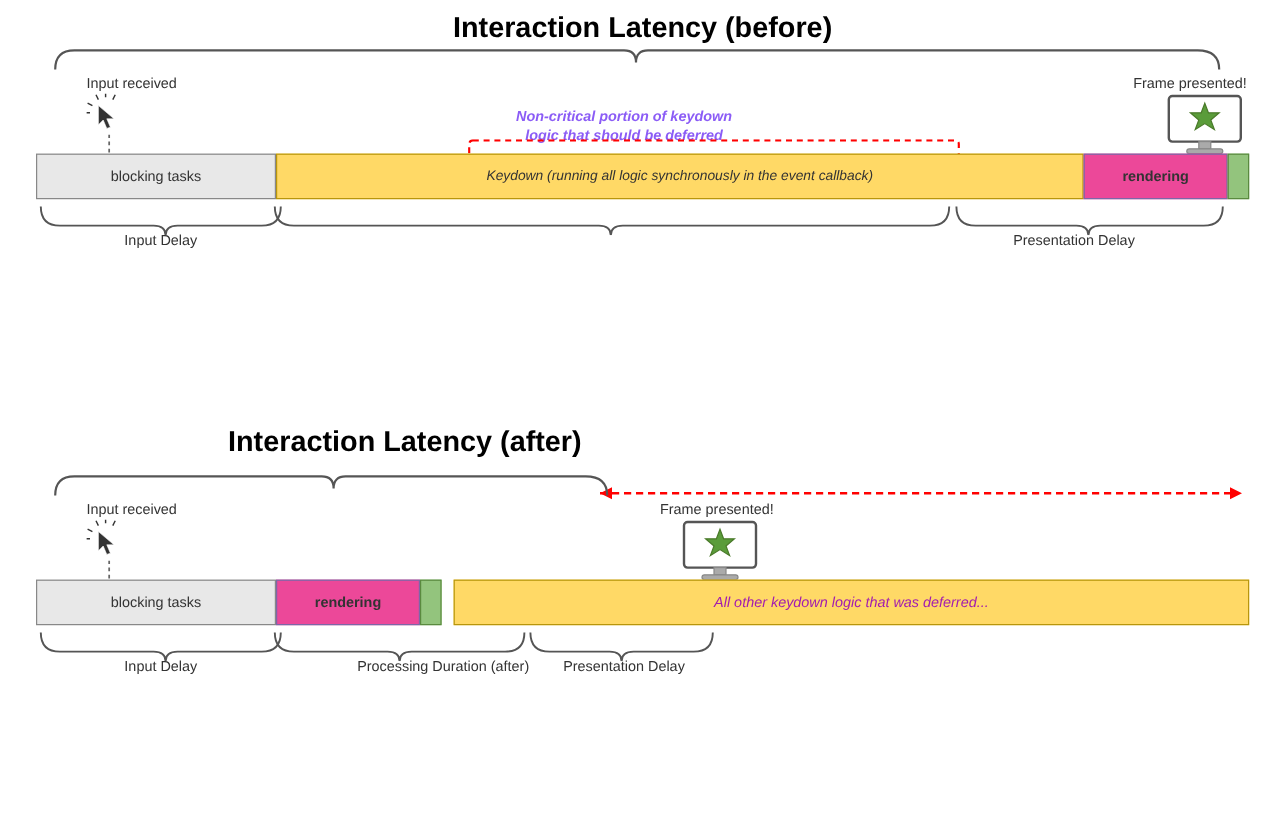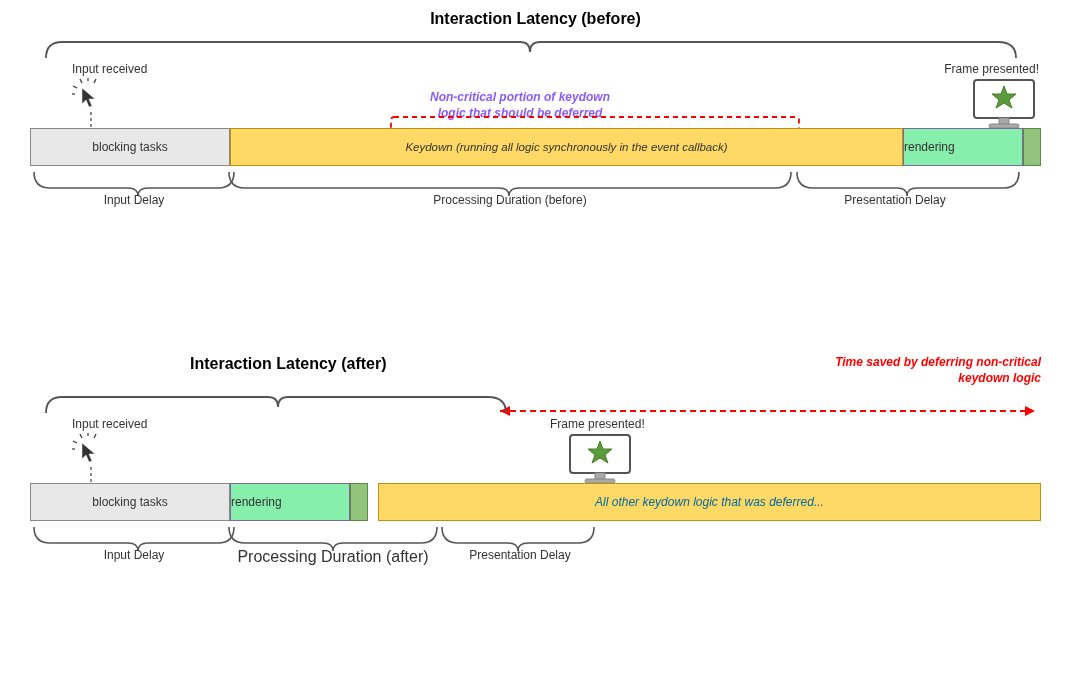--- a/index.html
+++ b/index.html
@@ -23,21 +23,21 @@
     .section-top {
       position: absolute;
       top: 10px;
       left: 30px;
       right: 30px;
       height: 310px;
     }
 
     .section-title {
       text-align: center;
-      font-size: 16px;
+      font-size: 24px;
       font-weight: bold;
       margin-bottom: 6px;
     }
 
     .bar-blocking {
       background: #e8e8e8;
       border: 1.5px solid #888;
       display: flex;
       align-items: center;
       justify-content: center;
@@ -52,27 +52,29 @@
       display: flex;
       align-items: center;
       justify-content: center;
       font-size: 12px;
       color: #333;
       font-style: italic;
       flex-shrink: 0;
       padding: 0 6px;
     }
     .bar-rendering {
-      background: #86efac;
+      background: #ec4899;
       border: 1.5px solid #7c67a7;
       display: flex;
       align-items: center;
+      justify-content: center;
       font-size: 12px;
       color: #333;
       flex-shrink: 0;
+      font-weight: bold;
     }
     .bar-green {
       background: #93c47d;
       border: 1.5px solid #5a8a3f;
       flex-shrink: 0;
       width: 18px;
     }
 
     
     .section-bottom {
@@ -84,21 +86,21 @@
     }
 
     .bar-deferred {
       background: #ffd966;
       border: 1.5px solid #b8960c;
       display: flex;
       align-items: center;
       justify-content: center;
       font-size: 12px;
       font-style: italic;
-      color: #0369a1;
+      color: #a21caf;
       flex-shrink: 0;
       padding: 0 6px;
     }
   </style>
 </head>
 <body>
 
 <div class="diagram-container">
 
   <div class="section-top">
@@ -173,35 +175,32 @@
     </div>
 
     <svg style="position:absolute;top:158px;left:0;width:208px;height:28px;" viewBox="0 0 208 28">
       <path d="M4,4 Q4,20 20,20 L98,20 Q108,20 108,28 Q108,20 118,20 L188,20 Q204,20 204,4" fill="none" stroke="#555" stroke-width="1.6"></path>
     </svg>
     <div style="position:absolute;top:183px;left:0;width:208px;text-align:center;font-size:12px;color:#333;">Input Delay</div>
 
     <svg style="position:absolute;top:158px;left:195px;width:570px;height:28px;" viewBox="0 0 570 28">
       <path d="M4,4 Q4,20 20,20 L274,20 Q284,20 284,28 Q284,20 294,20 L550,20 Q566,20 566,4" fill="none" stroke="#555" stroke-width="1.6"></path>
     </svg>
-    <div style="position:absolute;top:183px;left:195px;width:570px;text-align:center;font-size:12px;color:#333;">Processing Duration (before)</div>
 
     <svg style="position:absolute;top:158px;left:763px;width:230px;height:28px;" viewBox="0 0 230 28">
       <path d="M4,4 Q4,20 20,20 L104,20 Q114,20 114,28 Q114,20 124,20 L210,20 Q226,20 226,4" fill="none" stroke="#555" stroke-width="1.6"></path>
     </svg>
     <div style="position:absolute;top:183px;left:720px;width:290px;text-align:center;font-size:12px;color:#333;">Presentation Delay</div>
 
   </div>
 
   <div class="section-bottom">
 
     <div class="section-title" style="text-align:left;padding-left:160px;margin-bottom:4px;">Interaction Latency (after)</div>
 
-    <div style="position:absolute;top:0px;right:0px;width:230px;text-align:right;font-size:12px;color:red;font-weight:bold;font-style:italic;line-height:1.3;">Time saved by deferring
-non-critical keydown logic</div>
 
     <svg style="position:absolute;top:48px;left:470px;right:0;" width="535" height="16" viewBox="0 0 535 16">
       <line x1="0" y1="8" x2="525" y2="8" stroke="red" stroke-width="2" stroke-dasharray="6,4"></line>
 
       <polygon points="0,8 10,3 10,13" fill="red"></polygon>
 
       <polygon points="535,8 525,3 525,13" fill="red"></polygon>
     </svg>
 
     <svg style="position:absolute;top:38px;left:8px;width:475px;height:22px;" viewBox="0 0 475 22">
@@ -254,21 +253,21 @@
     </div>
 
     <svg style="position:absolute;top:168px;left:0;width:208px;height:28px;" viewBox="0 0 208 28">
       <path d="M4,4 Q4,20 20,20 L98,20 Q108,20 108,28 Q108,20 118,20 L188,20 Q204,20 204,4" fill="none" stroke="#555" stroke-width="1.6"></path>
     </svg>
     <div style="position:absolute;top:193px;left:0;width:208px;text-align:center;font-size:12px;color:#333;">Input Delay</div>
 
     <svg style="position:absolute;top:168px;left:195px;width:216px;height:28px;" viewBox="0 0 216 28">
       <path d="M4,4 Q4,20 20,20 L98,20 Q108,20 108,28 Q108,20 118,20 L196,20 Q212,20 212,4" fill="none" stroke="#555" stroke-width="1.6"></path>
     </svg>
-    <div style="position:absolute;top:193px;left:195px;width:216px;text-align:center;font-size:16px;color:#333;">Processing Duration (after)</div>
+    <div style="position:absolute;top:193px;left:195px;width:216px;text-align:right;font-size:12px;color:#333;">Processing Duration (after)</div>
 
     <svg style="position:absolute;top:168px;left:408px;width:160px;height:28px;" viewBox="0 0 160 28">
       <path d="M4,4 Q4,20 20,20 L70,20 Q80,20 80,28 Q80,20 90,20 L140,20 Q156,20 156,4" fill="none" stroke="#555" stroke-width="1.6"></path>
     </svg>
     <div style="position:absolute;top:193px;left:390px;width:200px;text-align:center;font-size:12px;color:#333;">Presentation Delay</div>
 
   </div>
 
 </div>
 

